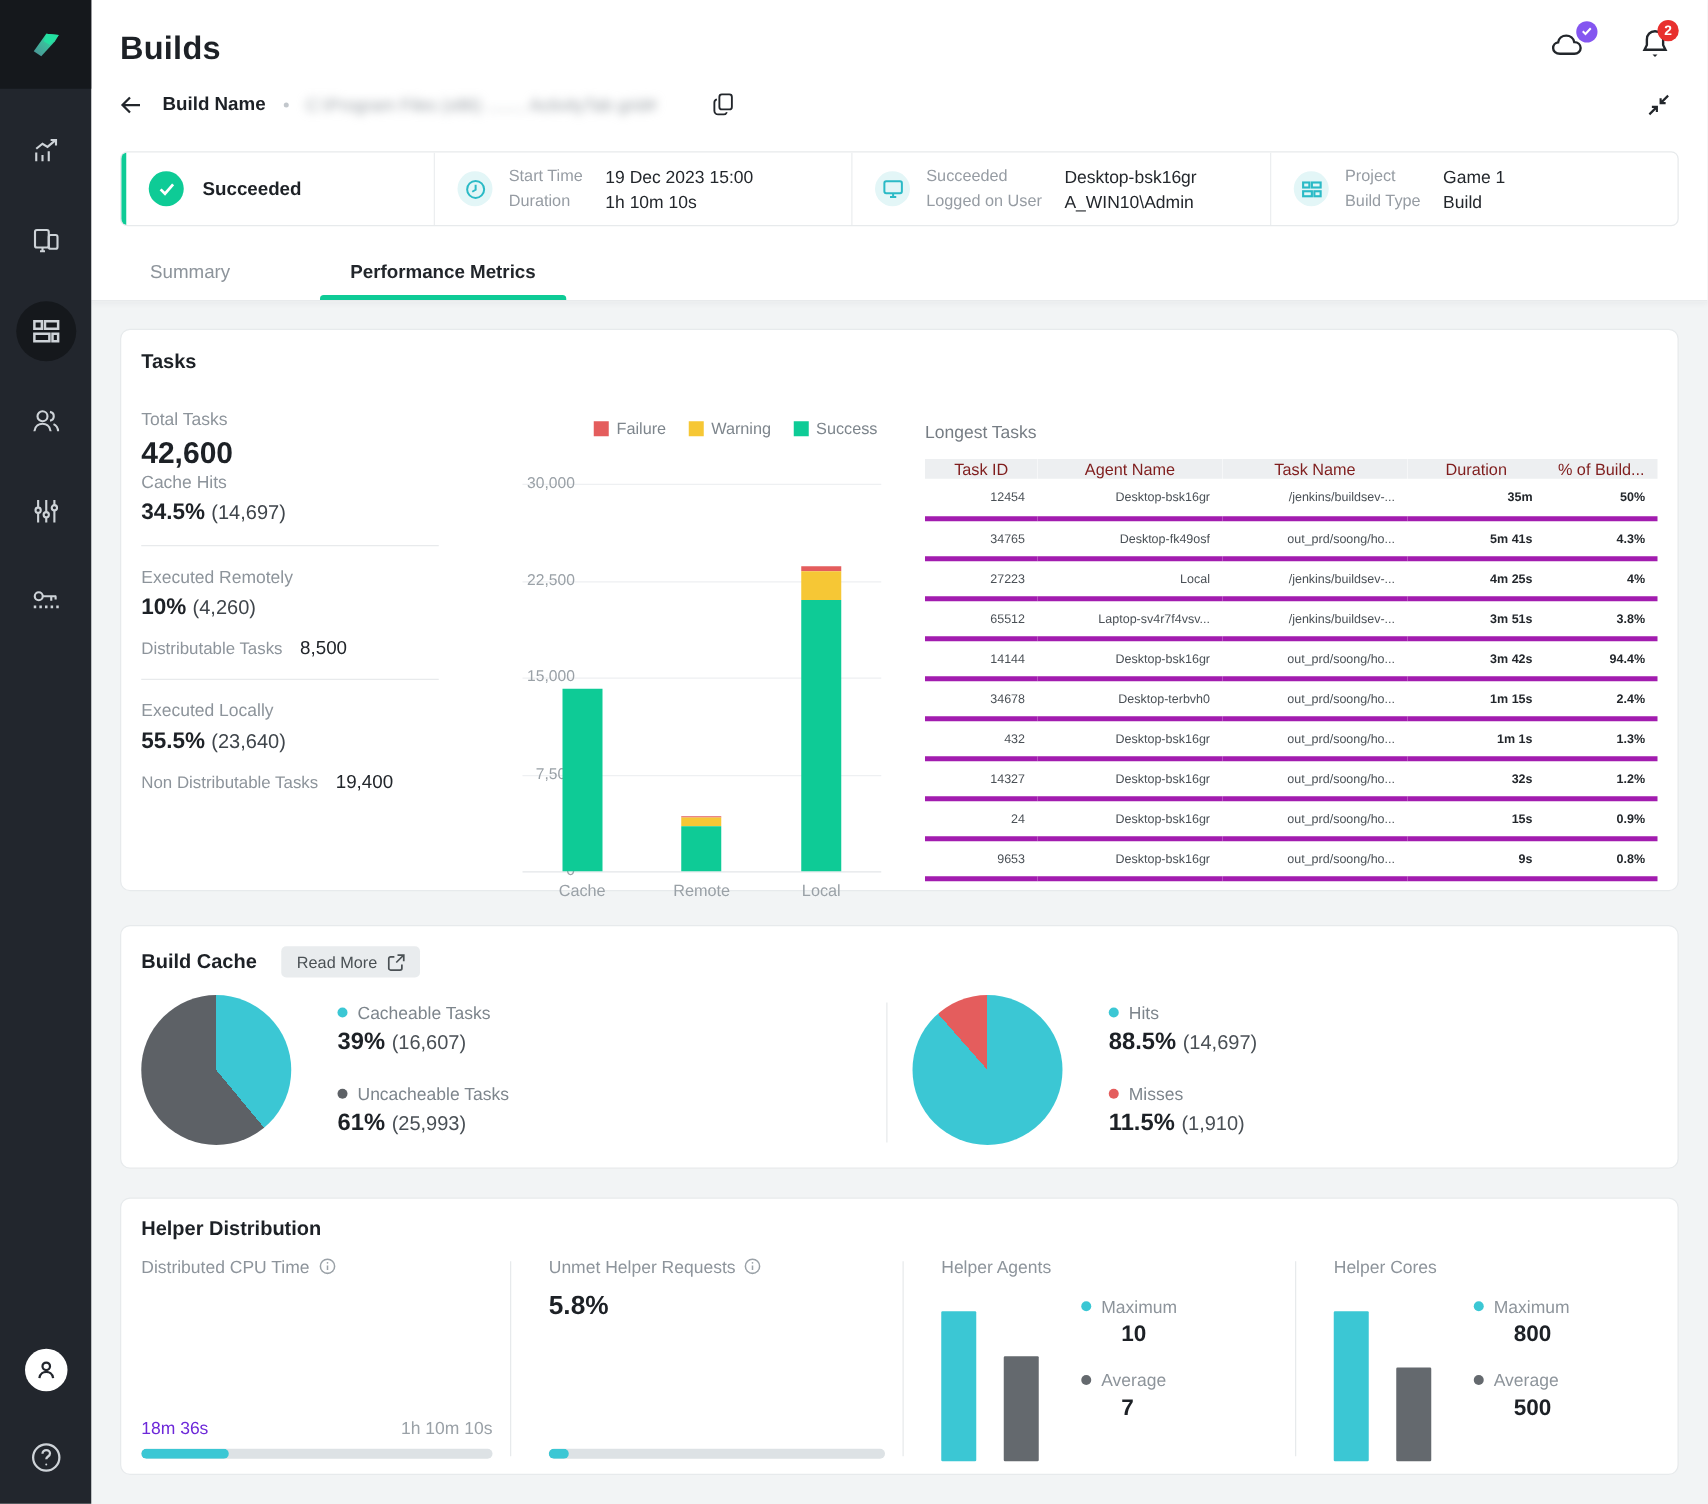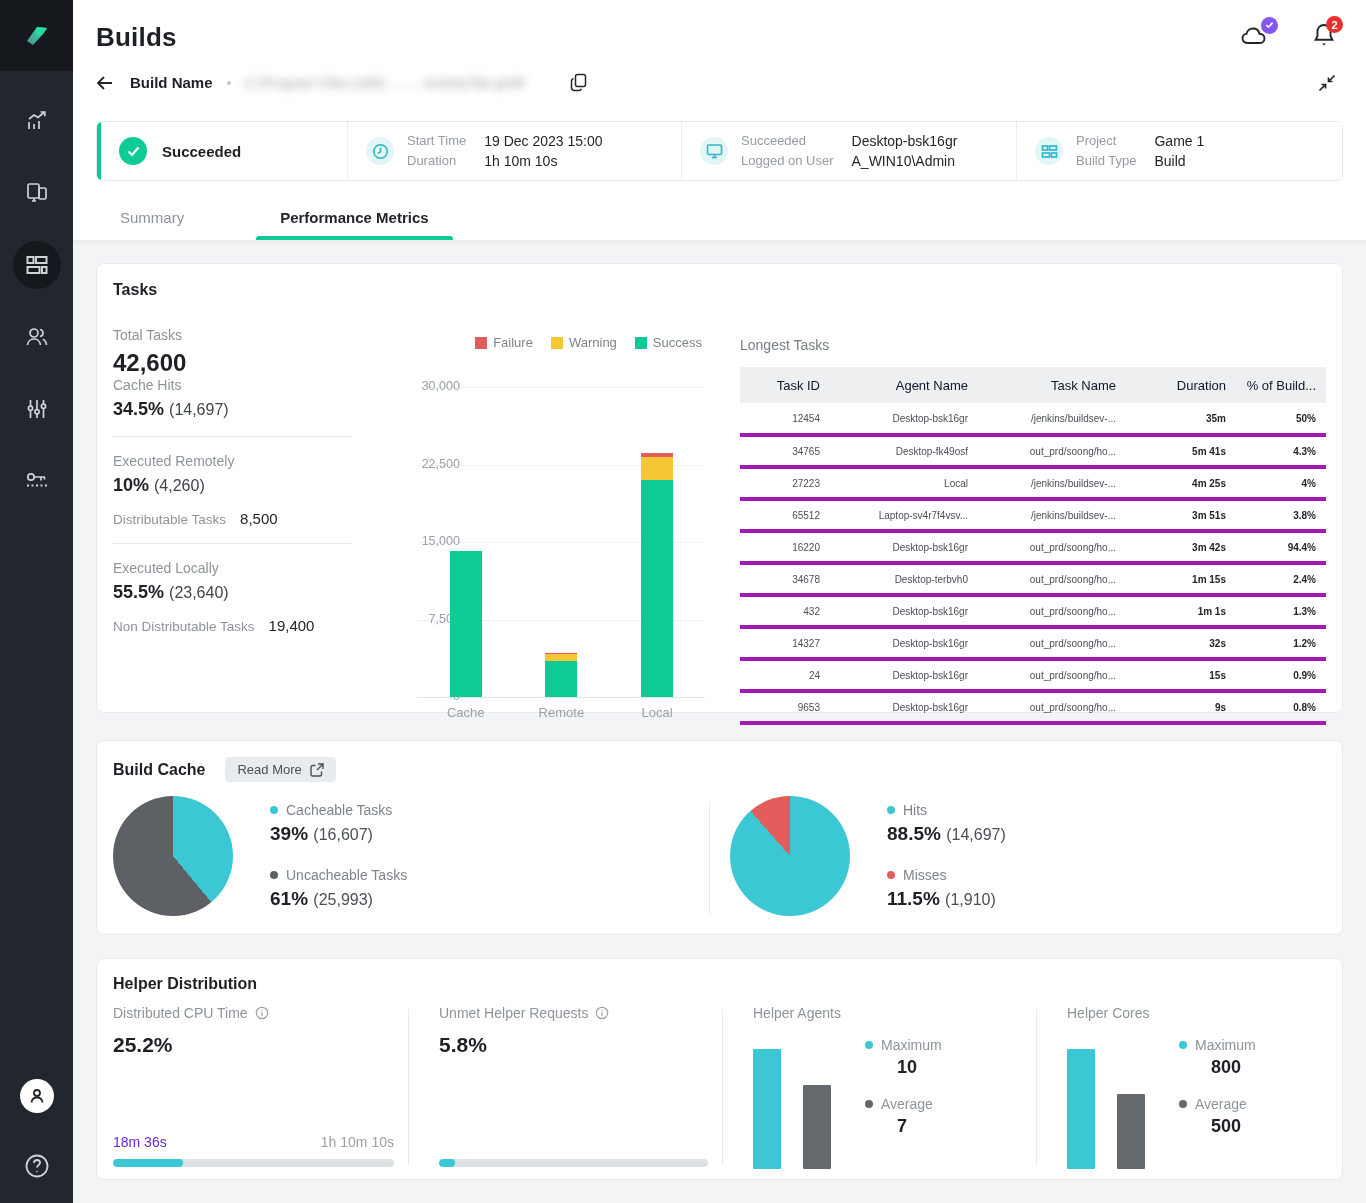--- a/index.html
+++ b/index.html
@@ -93,22 +93,22 @@
   .gridline { position:absolute; left:0; right:0; height:1px; background:#eef0f2; }
   .gridline.zero { background:#e3e6e9; }
   .ytick { position:absolute; right:245px; width:60px; text-align:right; font-size:12.5px; color:#9aa1a7; }
   .bar-stack { position:absolute; bottom:0; width:32px; display:flex; flex-direction:column-reverse; }
   .xlabel { position:absolute; top:318px; width:96px; text-align:center; font-size:13px; color:#9aa1a7; }
 
   
   .table-col { flex:1; padding-left:32px; padding-top:38px; }
   .table-title { font-size:14px; color:#767d84; margin-bottom:14px; }
   table { border-collapse:collapse; width:100%; table-layout:fixed; }
-  thead th { background:#edeff1; font-size:13px; font-weight:400; color:#0f172a; text-align:right;
-             height:36px; padding:0 10px; white-space:nowrap; overflow:hidden; }
+  thead th { background:#edeff1; font-size:13px; font-weight:400; color:#7f1d1d; text-align:center;
+             height:16px; padding:0 10px; white-space:nowrap; overflow:hidden; }
   tbody td { font-size:10px; color:#4a5056; height:32px; padding:0 10px; border-bottom:4px solid #a21caf;
              white-space:nowrap; overflow:hidden;text-align:right; }
   tbody tr { cursor:pointer; }
   td.strong { font-weight:700; color:#22262b; }
   th:nth-child(1),td:nth-child(1){width:90px;} th:nth-child(2),td:nth-child(2){width:148px;}
   th:nth-child(3),td:nth-child(3){width:148px;} th:nth-child(4),td:nth-child(4){width:110px;}
   th:nth-child(5),td:nth-child(5){width:90px;}
 
   
   .cache-card { margin-top:27px; height:195px; padding:16px; position:relative; }
@@ -466,21 +466,21 @@
                   <td class="strong">4%</td>
                 </tr>
                 <tr>
                   <td>65512</td>
                   <td>Laptop-sv4r7f4vsv...</td>
                   <td>/jenkins/buildsev-...</td>
                   <td class="strong">3m 51s</td>
                   <td class="strong">3.8%</td>
                 </tr>
                 <tr>
-                  <td>16220</td>
+                  <td>14144</td>
                   <td>Desktop-bsk16gr</td>
                   <td>out_prd/soong/ho...</td>
                   <td class="strong">3m 42s</td>
                   <td class="strong">94.4%</td>
                 </tr>
                 <tr>
                   <td>34678</td>
                   <td>Desktop-terbvh0</td>
                   <td>out_prd/soong/ho...</td>
                   <td class="strong">1m 15s</td>
@@ -579,21 +579,20 @@
       <div class="helper-cols">
         <div class="h-col hc-1">
           <div class="h-label">
             <span>Distributed CPU Time</span>
             <svg width="14" height="14" viewBox="0 0 14 14" fill="none" stroke="#9aa1a7" stroke-width="1.2">
               <circle cx="7" cy="7" r="5.7"></circle>
                 <path d="M7 6.3 L7 10"></path>
                 <circle cx="7" cy="4.2" r="0.7" fill="#9aa1a7" stroke="none"></circle>
             </svg>
           </div>
-          <div class="h-pct">25.2%</div>
           <div class="progress-wrap">
             <div class="ptimes">
               <span class="t1">18m 36s</span>
               <span class="t2">1h 10m 10s</span>
             </div>
             <div class="pbar">
                 <div class="pfill" id="cpu-fill" style="width: 25%;"></div>
               </div>
           </div>
         </div>

